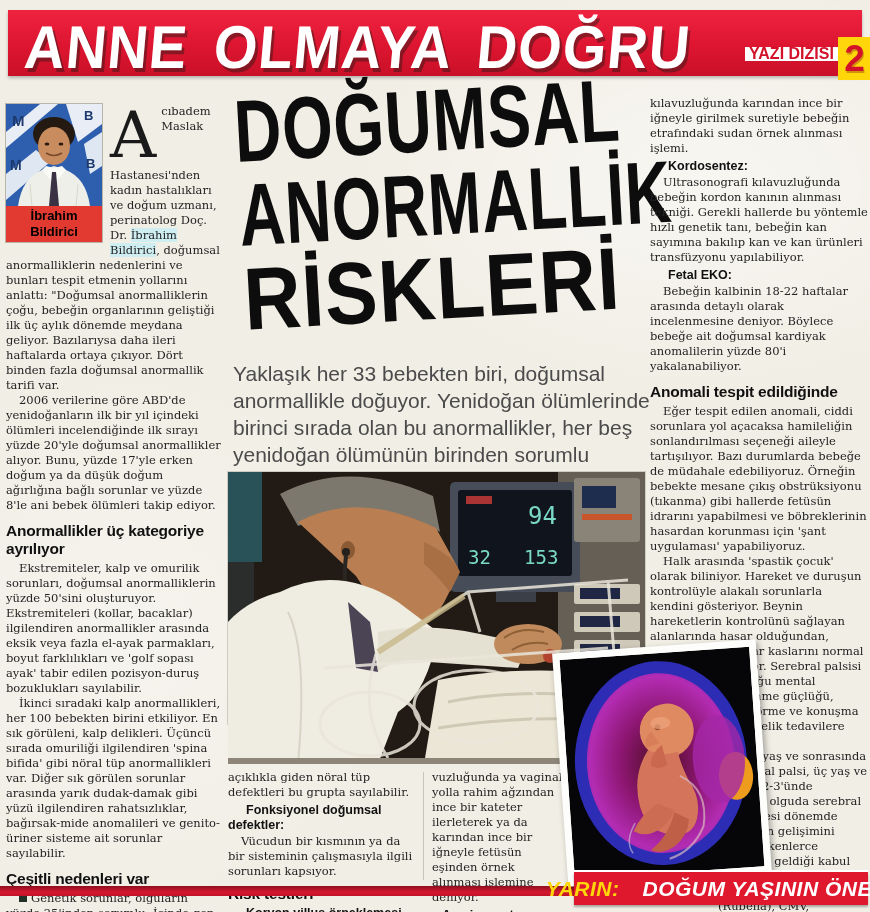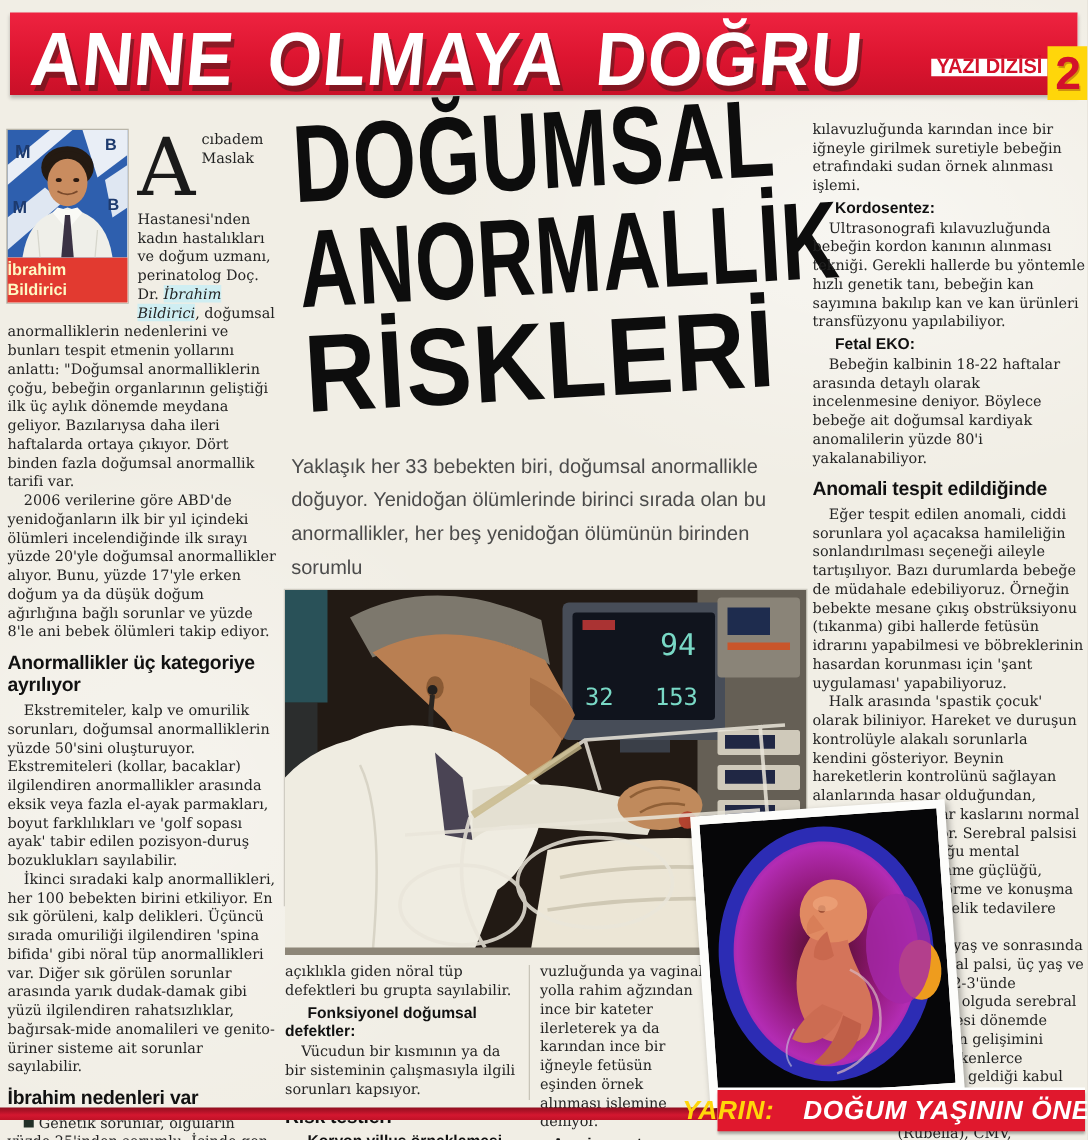--- a/index.html
+++ b/index.html
@@ -29,44 +29,44 @@
   
   .headline{position:absolute;left:232px;top:90px;width:420px;transform:rotate(-3.2deg);
           transform-origin:left top;color:#0d0d0d;font-family:"Liberation Sans",sans-serif;
           font-weight:bold;}
   .hl{height:84px;font-size:88px;line-height:84px;letter-spacing:1px;white-space:nowrap;
           transform-origin:left top;}
   .hl1{transform:scaleX(.74);}
   .hl2{transform:scaleX(.72);}
   .hl3{transform:scaleX(.90);}
   .standfirst{position:absolute;left:233px;top:360px;width:424px;
-          font-family:"Liberation Sans",sans-serif;font-size:16px;line-height:27px;color:#4b4b4b;}
+          font-family:"Liberation Sans",sans-serif;font-size:21px;line-height:27px;color:#4b4b4b;}
   
   .col{position:absolute;font-size:11.5px;line-height:15px;color:#232323;text-align:left;}
   .bp{margin:0;text-indent:13px;}
   .np{margin:0;text-indent:0;}
   .sh{font-family:"Liberation Sans",sans-serif;font-weight:bold;font-size:15.5px;
       line-height:18px;color:#111;margin:9px 0 3px;text-indent:0;letter-spacing:-.2px;}
   .mh{font-family:"Liberation Sans",sans-serif;font-weight:bold;font-size:12.5px;
       color:#111;margin:3px 0 1px;text-indent:18px;}
   .bullet-sq{display:inline-block;width:8px;height:8px;background:#223028;margin:0 4px 0 0;
       vertical-align:baseline;position:relative;top:0px;}
-  .name-hl{background:#cfeef2;font-style:italic;}
+  .name-hl{background:#cfeef2;}
   .dropcap{float:left;font-family:"DejaVu Serif",serif;font-size:64px;line-height:58px;
       height:62px;margin:2px 5px 0 0;color:#1a1a1a;}
   .photo-spacer{float:left;width:104px;height:142px;}
   .narrow{margin-left:68px;text-indent:0;}
   .vrule{position:absolute;width:1px;background:#c8c4b8;}
   
   .author{position:absolute;left:6px;top:104px;width:96px;height:138px;
       box-shadow:0 0 0 1px #b9b5a9;}
   .author svg{display:block;}
-  .author-caption{width:96px;height:36px;background:#e23a30;color:#fef9c3;
+  .author-caption{width:96px;height:36px;background:#e23a30;color:#000000;
       font-family:"Liberation Sans",sans-serif;font-weight:bold;font-size:13px;line-height:16px;
-      display:flex;flex-direction:column;justify-content:center;}
+      display:flex;flex-direction:column;align-items:center;justify-content:center;}
   
   .incubator{position:absolute;left:228px;top:472px;width:417px;height:252px;
       box-shadow:0 0 0 1px #cfccc2;}
   
   .fetus{position:absolute;left:560px;top:646px;width:204px;height:234px;background:#fdfdfb;
       padding:0;transform:rotate(-4deg);box-shadow:2px 3px 6px rgba(0,0,0,.35);z-index:5;}
   .fetus svg{display:block;margin:7px;}
   
   .footrule{position:absolute;left:0;top:886px;width:580px;height:10px;z-index:3;
       background:linear-gradient(180deg,#8e0f1f,#d41730 60%,#c11227);}
@@ -129,21 +129,21 @@
   <div class="standfirst">Yaklaşık her 33 bebekten biri, doğumsal anormallikle doğuyor. Yenidoğan ölümlerinde birinci sırada olan bu anormallikler, her beş yenidoğan ölümünün birinden sorumlu</div>
 
   <div class="col" style="left:6px;top:104px;width:216px;height:782px;">
     <div class="photo-spacer"></div>
     <span class="dropcap">A</span>
     <span>cıbadem Maslak Hastanesi'nden kadın hastalıkları ve doğum uzmanı, perinatolog Doç. Dr. </span><span class="name-hl">İbrahim Bildirici</span><span>, doğumsal anormalliklerin nedenlerini ve bunları tespit etmenin yollarını anlattı: "Doğumsal anormalliklerin çoğu, bebeğin organlarının geliştiği ilk üç aylık dönemde meydana geliyor. Bazılarıysa daha ileri haftalarda ortaya çıkıyor. Dört binden fazla doğumsal anormallik tarifi var.</span>
     <p class="bp">2006 verilerine göre ABD'de yenidoğanların ilk bir yıl içindeki ölümleri incelendiğinde ilk sırayı yüzde 20'yle doğumsal anormallikler alıyor. Bunu, yüzde 17'yle erken doğum ya da düşük doğum ağırlığına bağlı sorunlar ve yüzde 8'le ani bebek ölümleri takip ediyor.</p>
     <h3 class="sh">Anormallikler üç kategoriye ayrılıyor</h3>
     <p class="bp">Ekstremiteler, kalp ve omurilik sorunları, doğumsal anormalliklerin yüzde 50'sini oluşturuyor. Ekstremiteleri (kollar, bacaklar) ilgilendiren anormallikler arasında eksik veya fazla el-ayak parmakları, boyut farklılıkları ve 'golf sopası ayak' tabir edilen pozisyon-duruş bozuklukları sayılabilir.</p>
     <p class="bp">İkinci sıradaki kalp anormallikleri, her 100 bebekten birini etkiliyor. En sık görüleni, kalp delikleri. Üçüncü sırada omuriliği ilgilendiren 'spina bifida' gibi nöral tüp anormallikleri var. Diğer sık görülen sorunlar arasında yarık dudak-damak gibi yüzü ilgilendiren rahatsızlıklar, bağırsak-mide anomalileri ve genito-üriner sisteme ait sorunlar sayılabilir.</p>
-    <h3 class="sh">İbrahim nedenleri var</h3>
+    <h3 class="sh">Çeşitli nedenleri var</h3>
     <p class="bp"><span class="bullet-sq"></span><span>Genetik sorunlar, olguların yüzde 25'inden sorumlu. İçinde gen hastalıkları ve kromozom bozukluklarını barındırıyor.</span></p>
     
     
     
     
   </div>
 
   <div class="incubator">
     <svg width="417" height="292" viewBox="0 0 417 292">
       <rect width="417" height="292" fill="#221a14"></rect>

